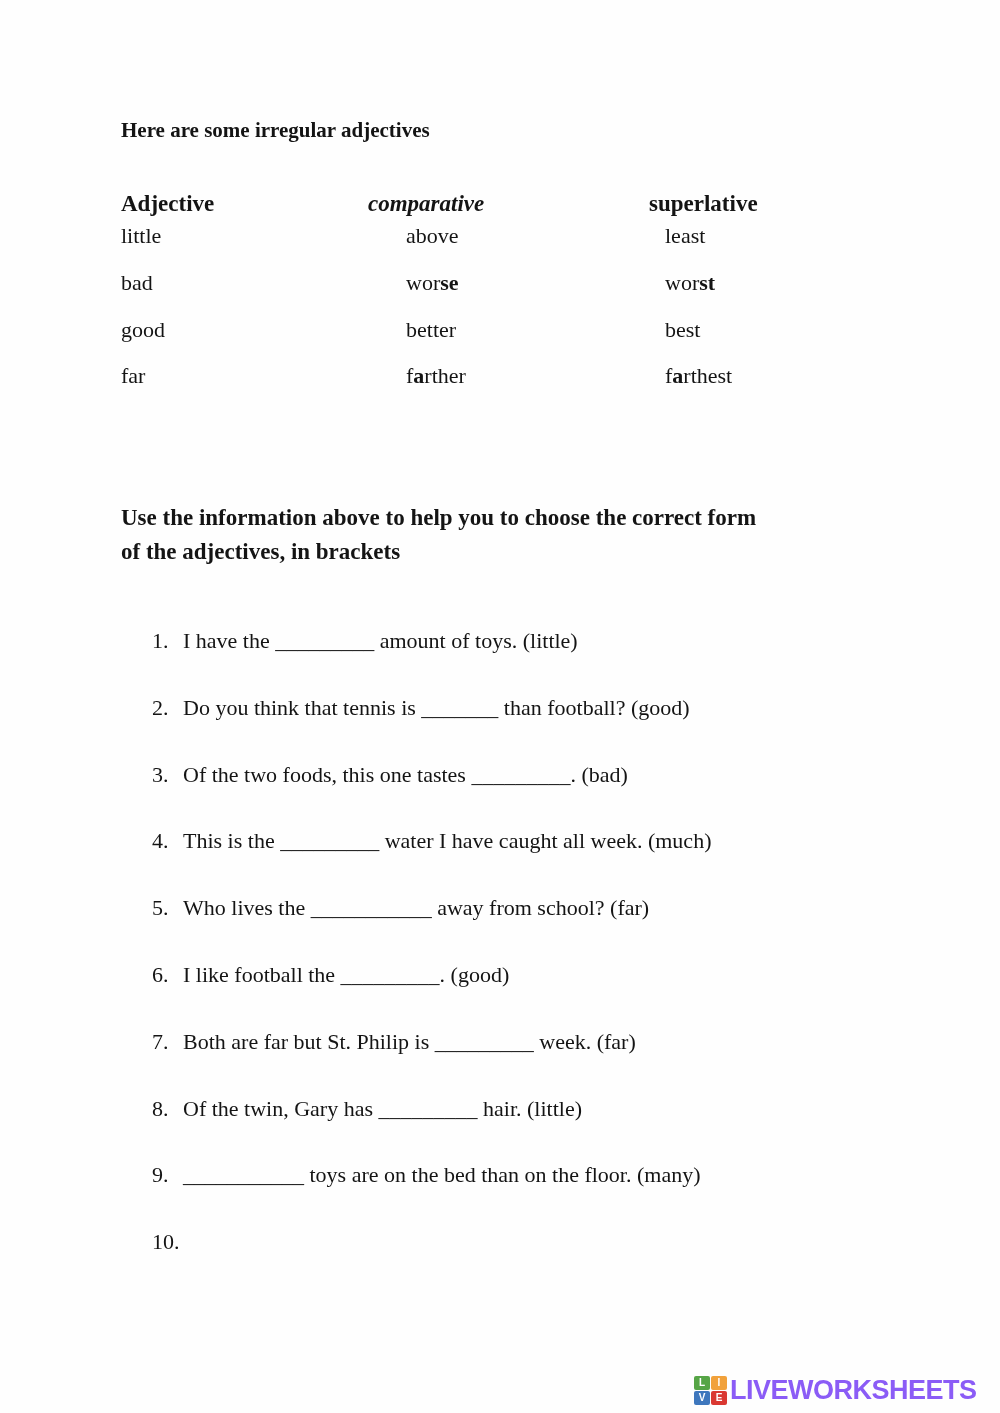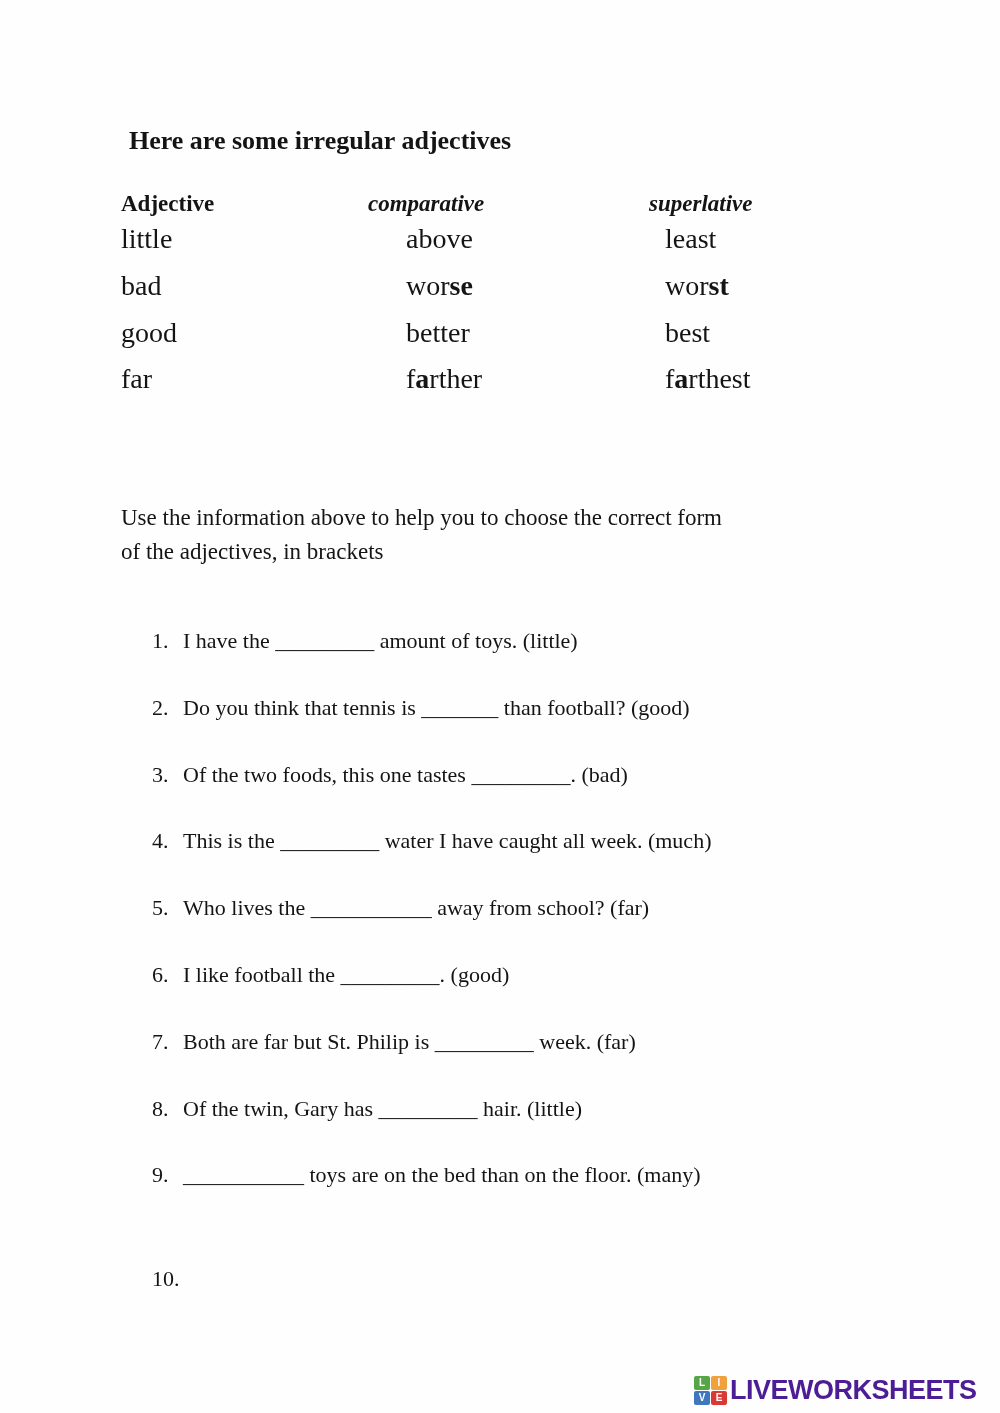--- a/index.html
+++ b/index.html
@@ -9,53 +9,53 @@
     height:1413px;
     background:#fefefe;
     overflow:hidden;
     font-family:"Liberation Serif","DejaVu Serif",serif;
     color:#141414;
   }
   
   .heading{
     position:absolute;
     left:121px; top:118px;
-    font-size:26px;
+    font-size:21px;
     font-weight:bold;
-    margin:8px;
+    margin:0;
   }
   
   .thead{position:absolute; top:191px; left:0; width:100%; font-weight:bold; font-size:23px;}
   .thead .h1{position:absolute; left:121px;}
   .thead .h2{position:absolute; left:368px;font-style:italic;}
-  .thead .h3{position:absolute; left:649px;font-style:italic;}
-  .trows{position:absolute; top:223px; left:0; width:100%; font-size:28px;}
+  .thead .h3{position:absolute; left:649px;}
+  .trows{position:absolute; top:223px; left:0; width:100%; font-size:22px;}
   .trow{position:relative; height:46.8px;}
   .trow .c1{position:absolute; left:121px;}
   .trow .c2{position:absolute; left:406px;}
   .trow .c3{position:absolute; left:665px;}
   .trow b{font-weight:bold;}
   
   .instr{
     position:absolute;
     left:121px; top:501px;
     font-size:23px;
-    font-weight:normal;
+    font-weight:bold;
     line-height:34px;
   }
   
   .questions{
     position:absolute;
     left:152px; top:628px;
     width:830px;
     font-size:22px;
   }
   .q{display:flex; align-items:flex-start; height:66.8px;}
   .qnum{flex:none; width:31px;}
-  .q.q10 .qnum{width:91px;margin-top:37px;}
+  .q.q10 .qnum{width:91px;}
   .qtext{flex:1;}
   
   .logo{
     position:absolute;
     left:694px; top:1374px;
     height:33px;
     display:flex;
     align-items:center;
     gap:3px;
     font-family:"Liberation Sans","DejaVu Sans",sans-serif;
@@ -74,21 +74,21 @@
     color:#ffffff;
     font-weight:bold;
     font-size:10px;
     line-height:1;
     border-radius:2px;
   }
   .logo-text{
     font-weight:bold;
     font-size:27px;
     letter-spacing:-0.5px;
-    color:#4c1d95;
+    color:#8b5cf6;
     white-space:nowrap;
   }
 </style>
 </head>
 <body>
 
 <div class="page">
 
   <h1 class="heading">Here are some irregular adjectives</h1>
 

